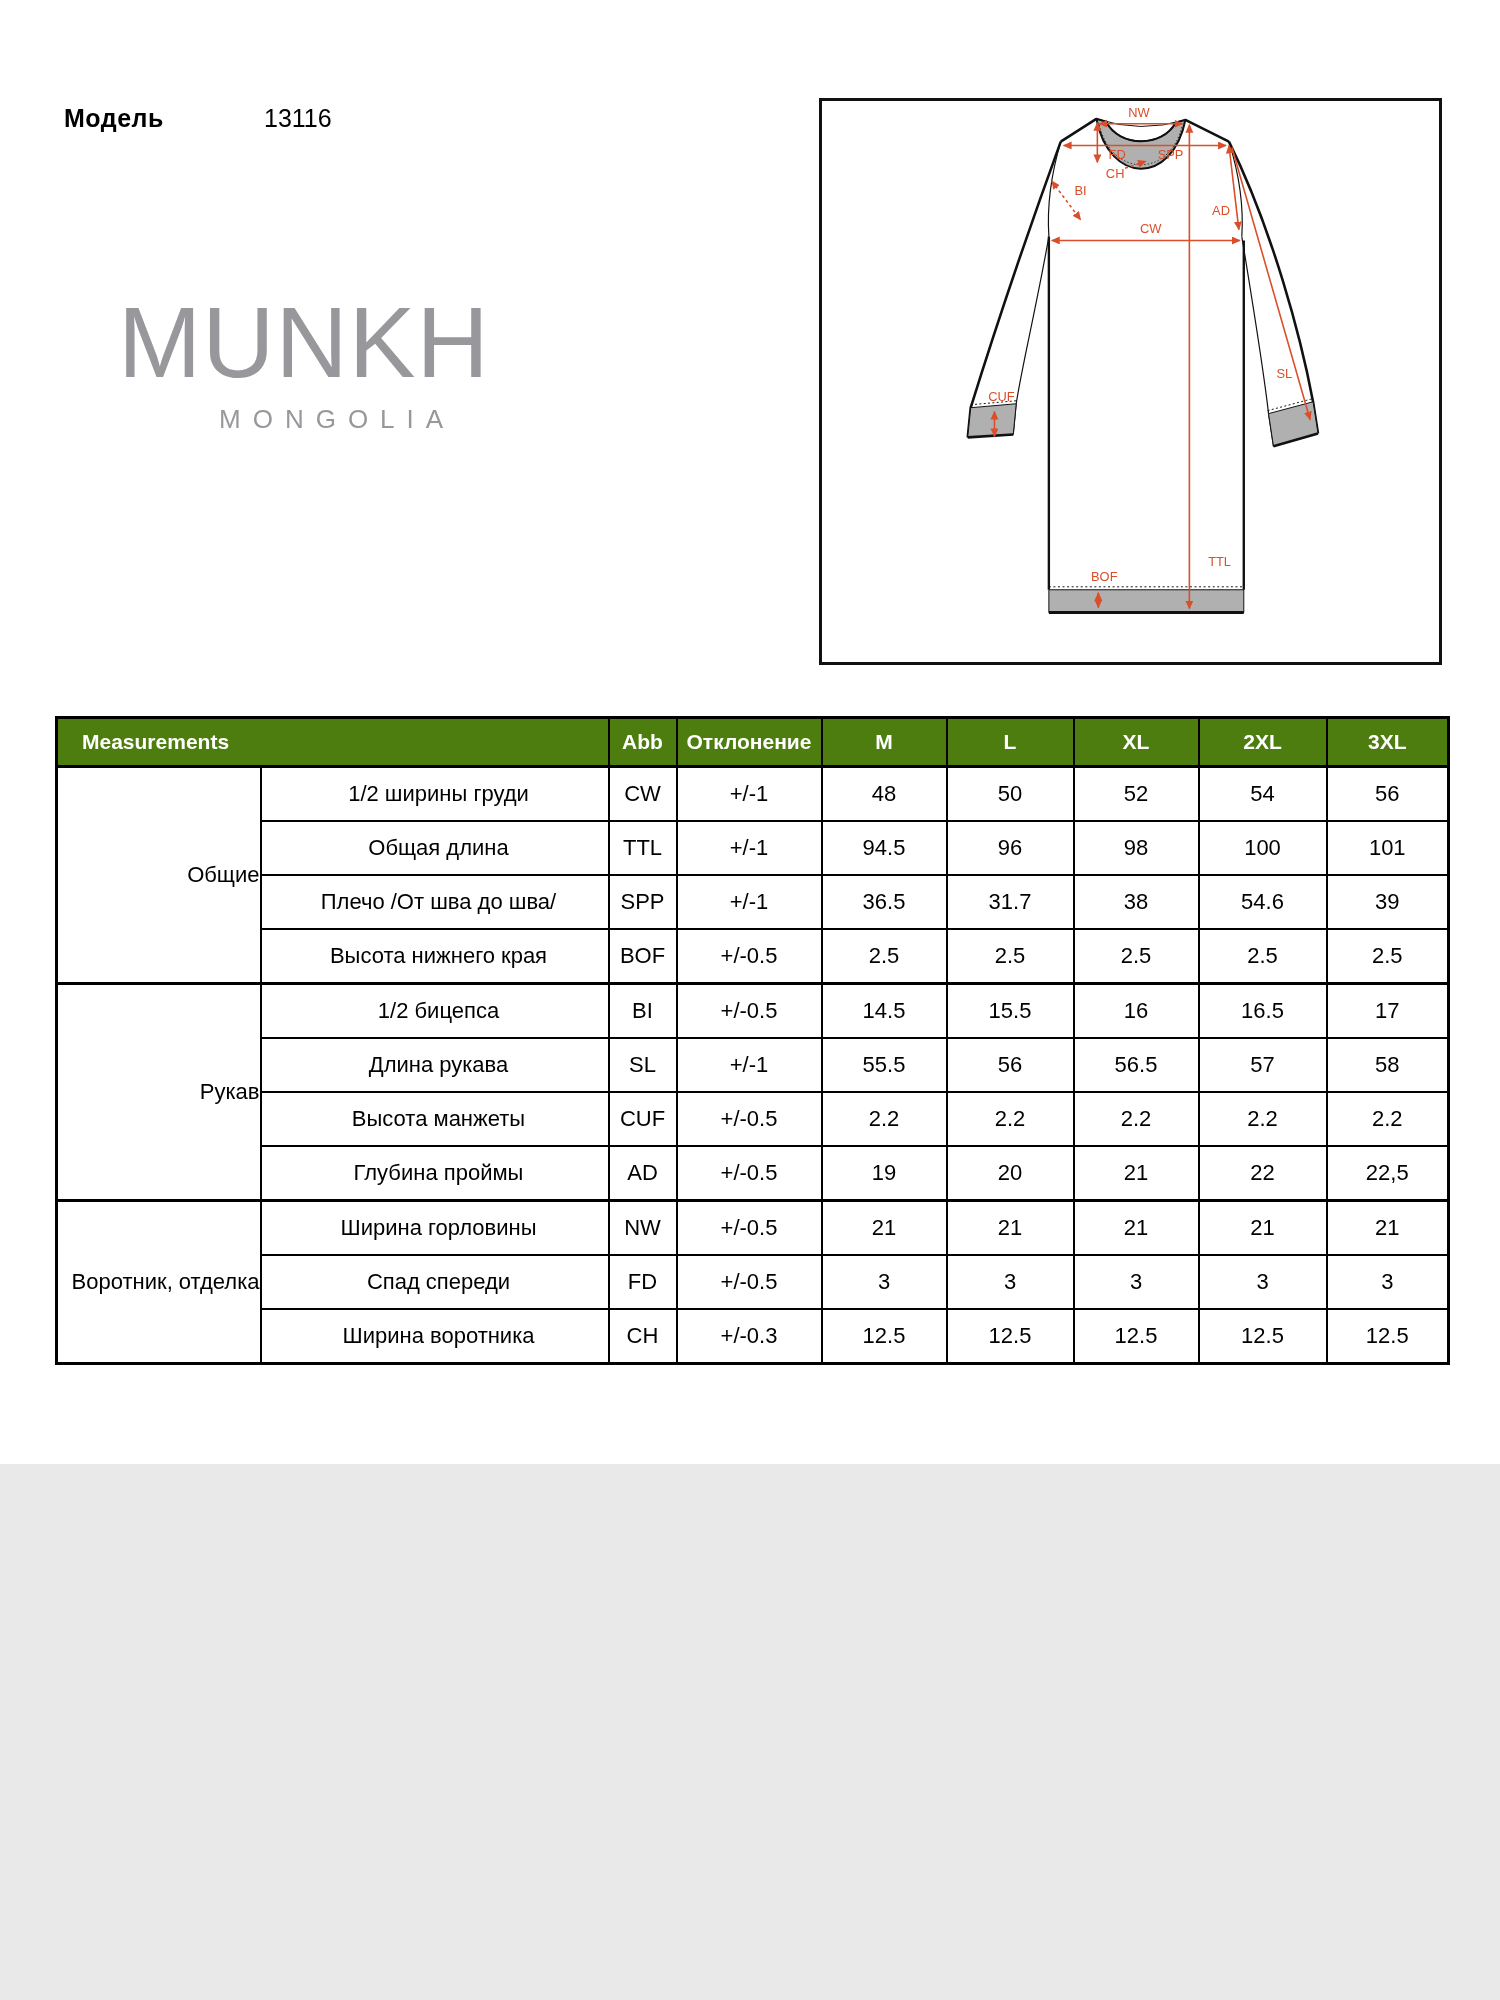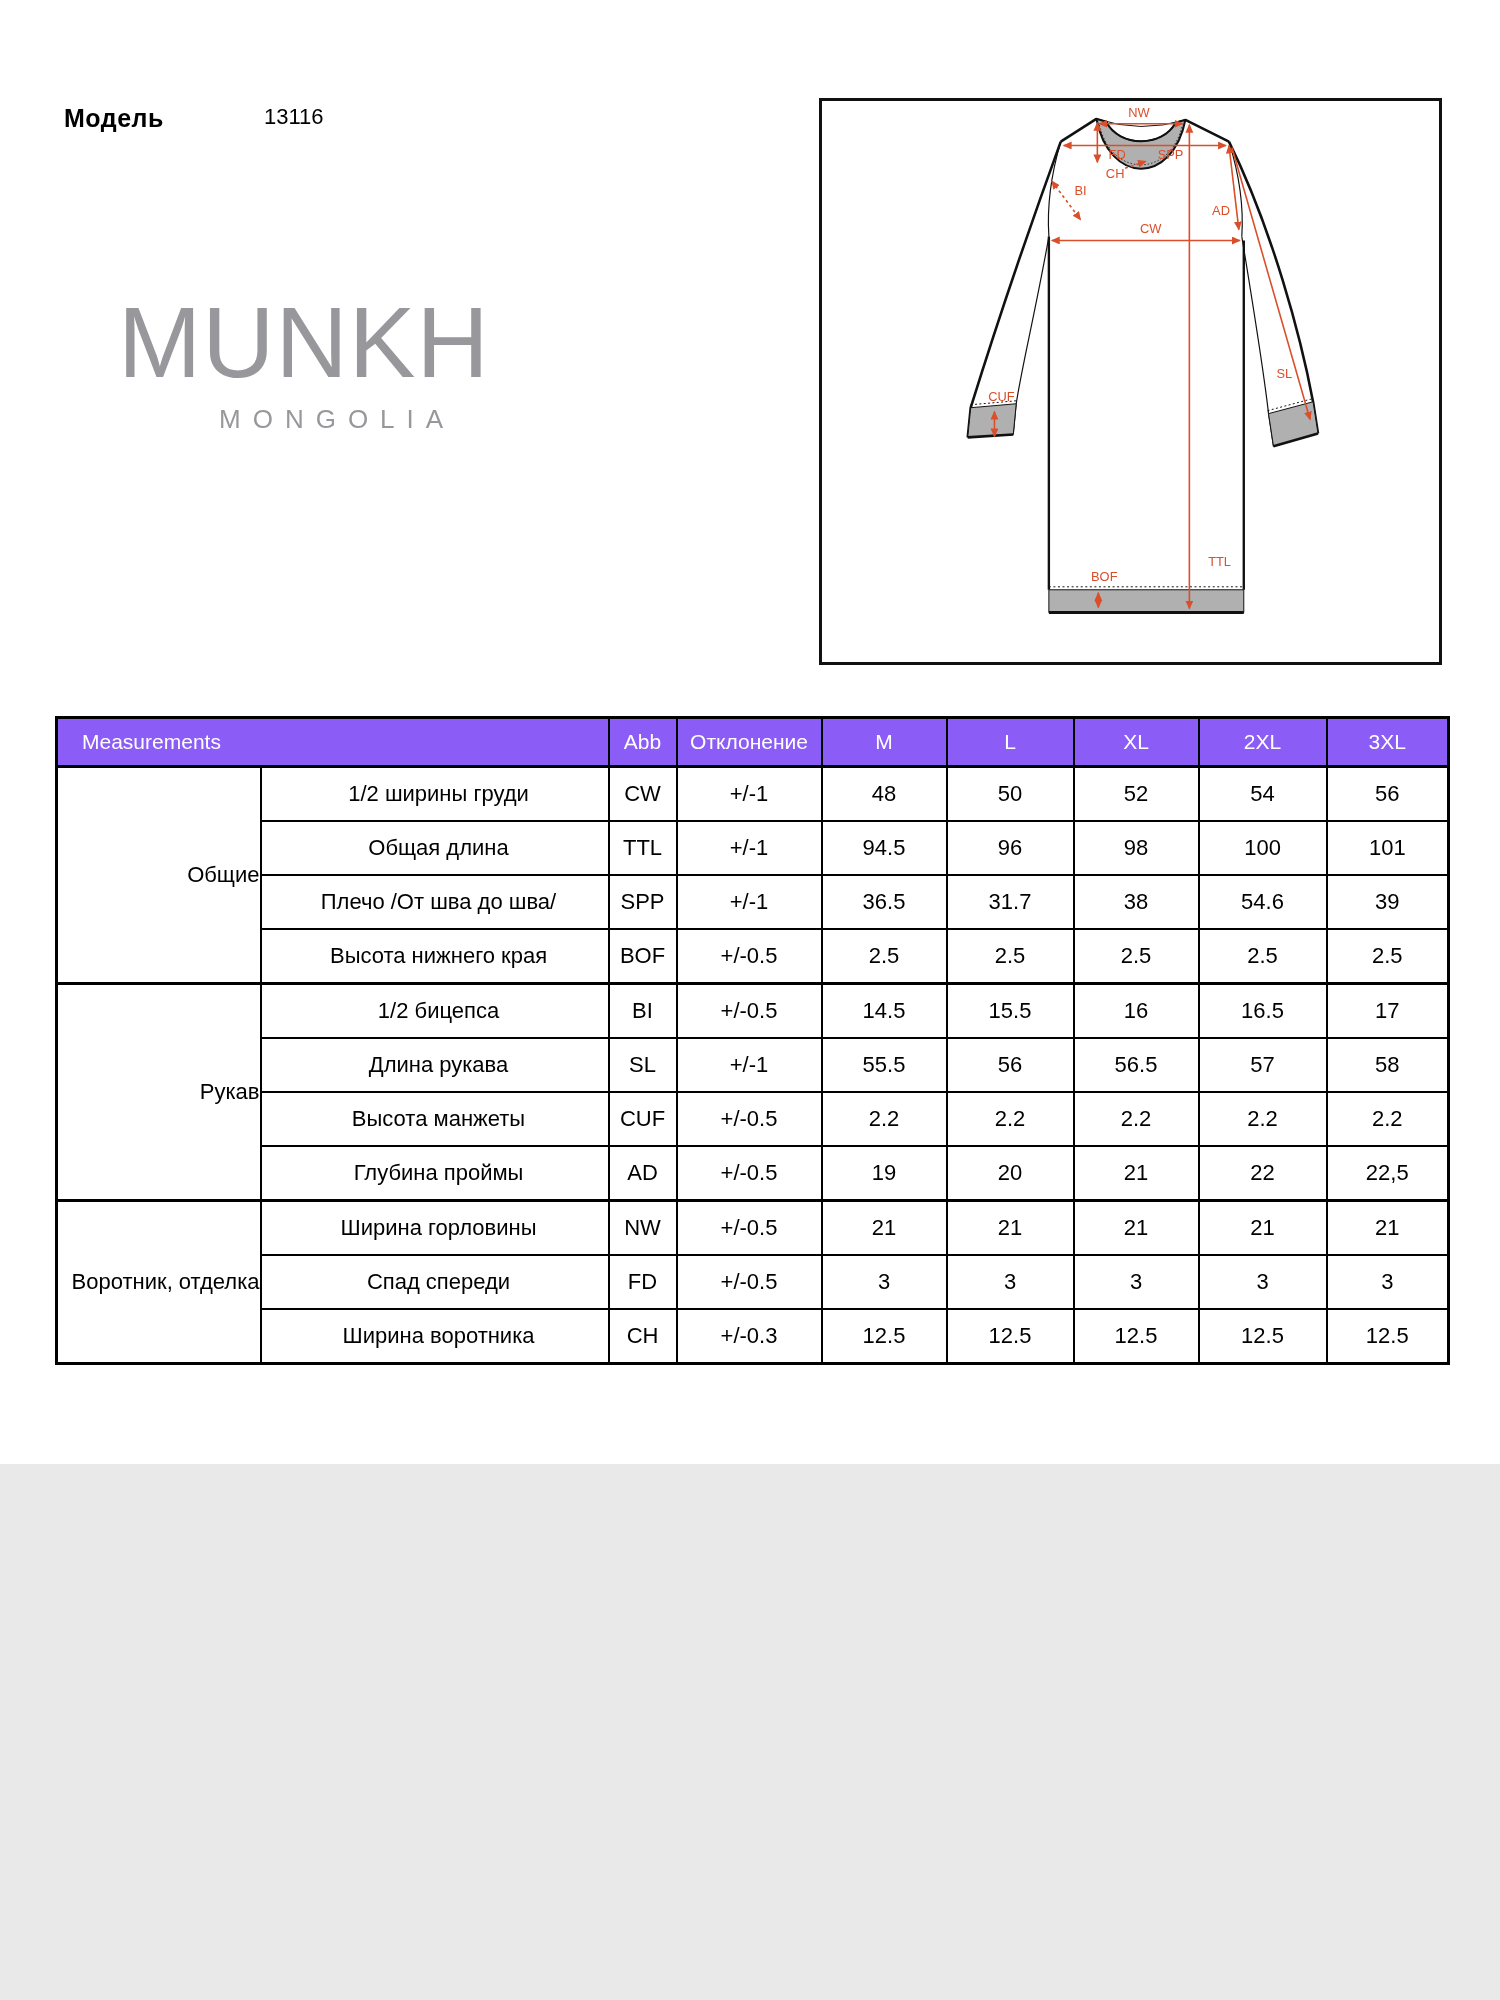--- a/index.html
+++ b/index.html
@@ -1,32 +1,32 @@
 <!DOCTYPE html>
 <html><head>
 <meta charset="utf-8">
 <style>
   html,body{margin:0;padding:0;background:#e9e9e9;}
   .page{
     position:relative;width:1500px;height:1464px;background:#ffffff;
     font-family:"Liberation Sans", sans-serif;color:#000;overflow:hidden;margin:0 auto;
   }
   .model-label{position:absolute;left:64px;top:104px;font-size:25px;font-weight:bold;letter-spacing:0.5px;}
-  .model-number{position:absolute;left:264px;top:104px;font-size:22px;}
+  .model-number{position:absolute;left:264px;top:104px;font-size:25px;}
   .brand{position:absolute;left:118px;top:292px;font-size:100px;line-height:1;color:#98989c;letter-spacing:1px;font-weight:400;}
   .country{position:absolute;left:219px;top:406px;font-size:26px;line-height:1;color:#98989c;letter-spacing:12px;}
   .diagram-box{position:absolute;left:819px;top:98px;width:623px;height:567px;border:3px solid #111;box-sizing:border-box;}
   .diagram-box svg{display:block;width:617px;height:561px;}
 
   .meas-table{
     position:absolute;left:55px;top:716px;border-collapse:collapse;table-layout:fixed;
     width:1392px;font-size:22px;
   }
   .meas-table th{
-    background:#8b5cf6;color:#fff;font-weight:400;font-size:21px;height:46px;
+    background:#4d7c0f;color:#fff;font-weight:700;font-size:21px;height:46px;
     border:2px solid #000;text-align:center;padding:0;
   }
   .meas-table th.h-meas{text-align:left;padding-left:24px;}
   .meas-table td{
     border:2px solid #000;height:52px;padding:0;text-align:center;background:#fff;
   }
   .meas-table td.c-label{text-align:center;padding-left:8px;}
   .meas-table td.c-group{text-align:right;line-height:1.25;}
   .meas-table thead th{border-bottom:3px solid #000;}
   .meas-table tr.group-start td{border-top:3px solid #000;}

